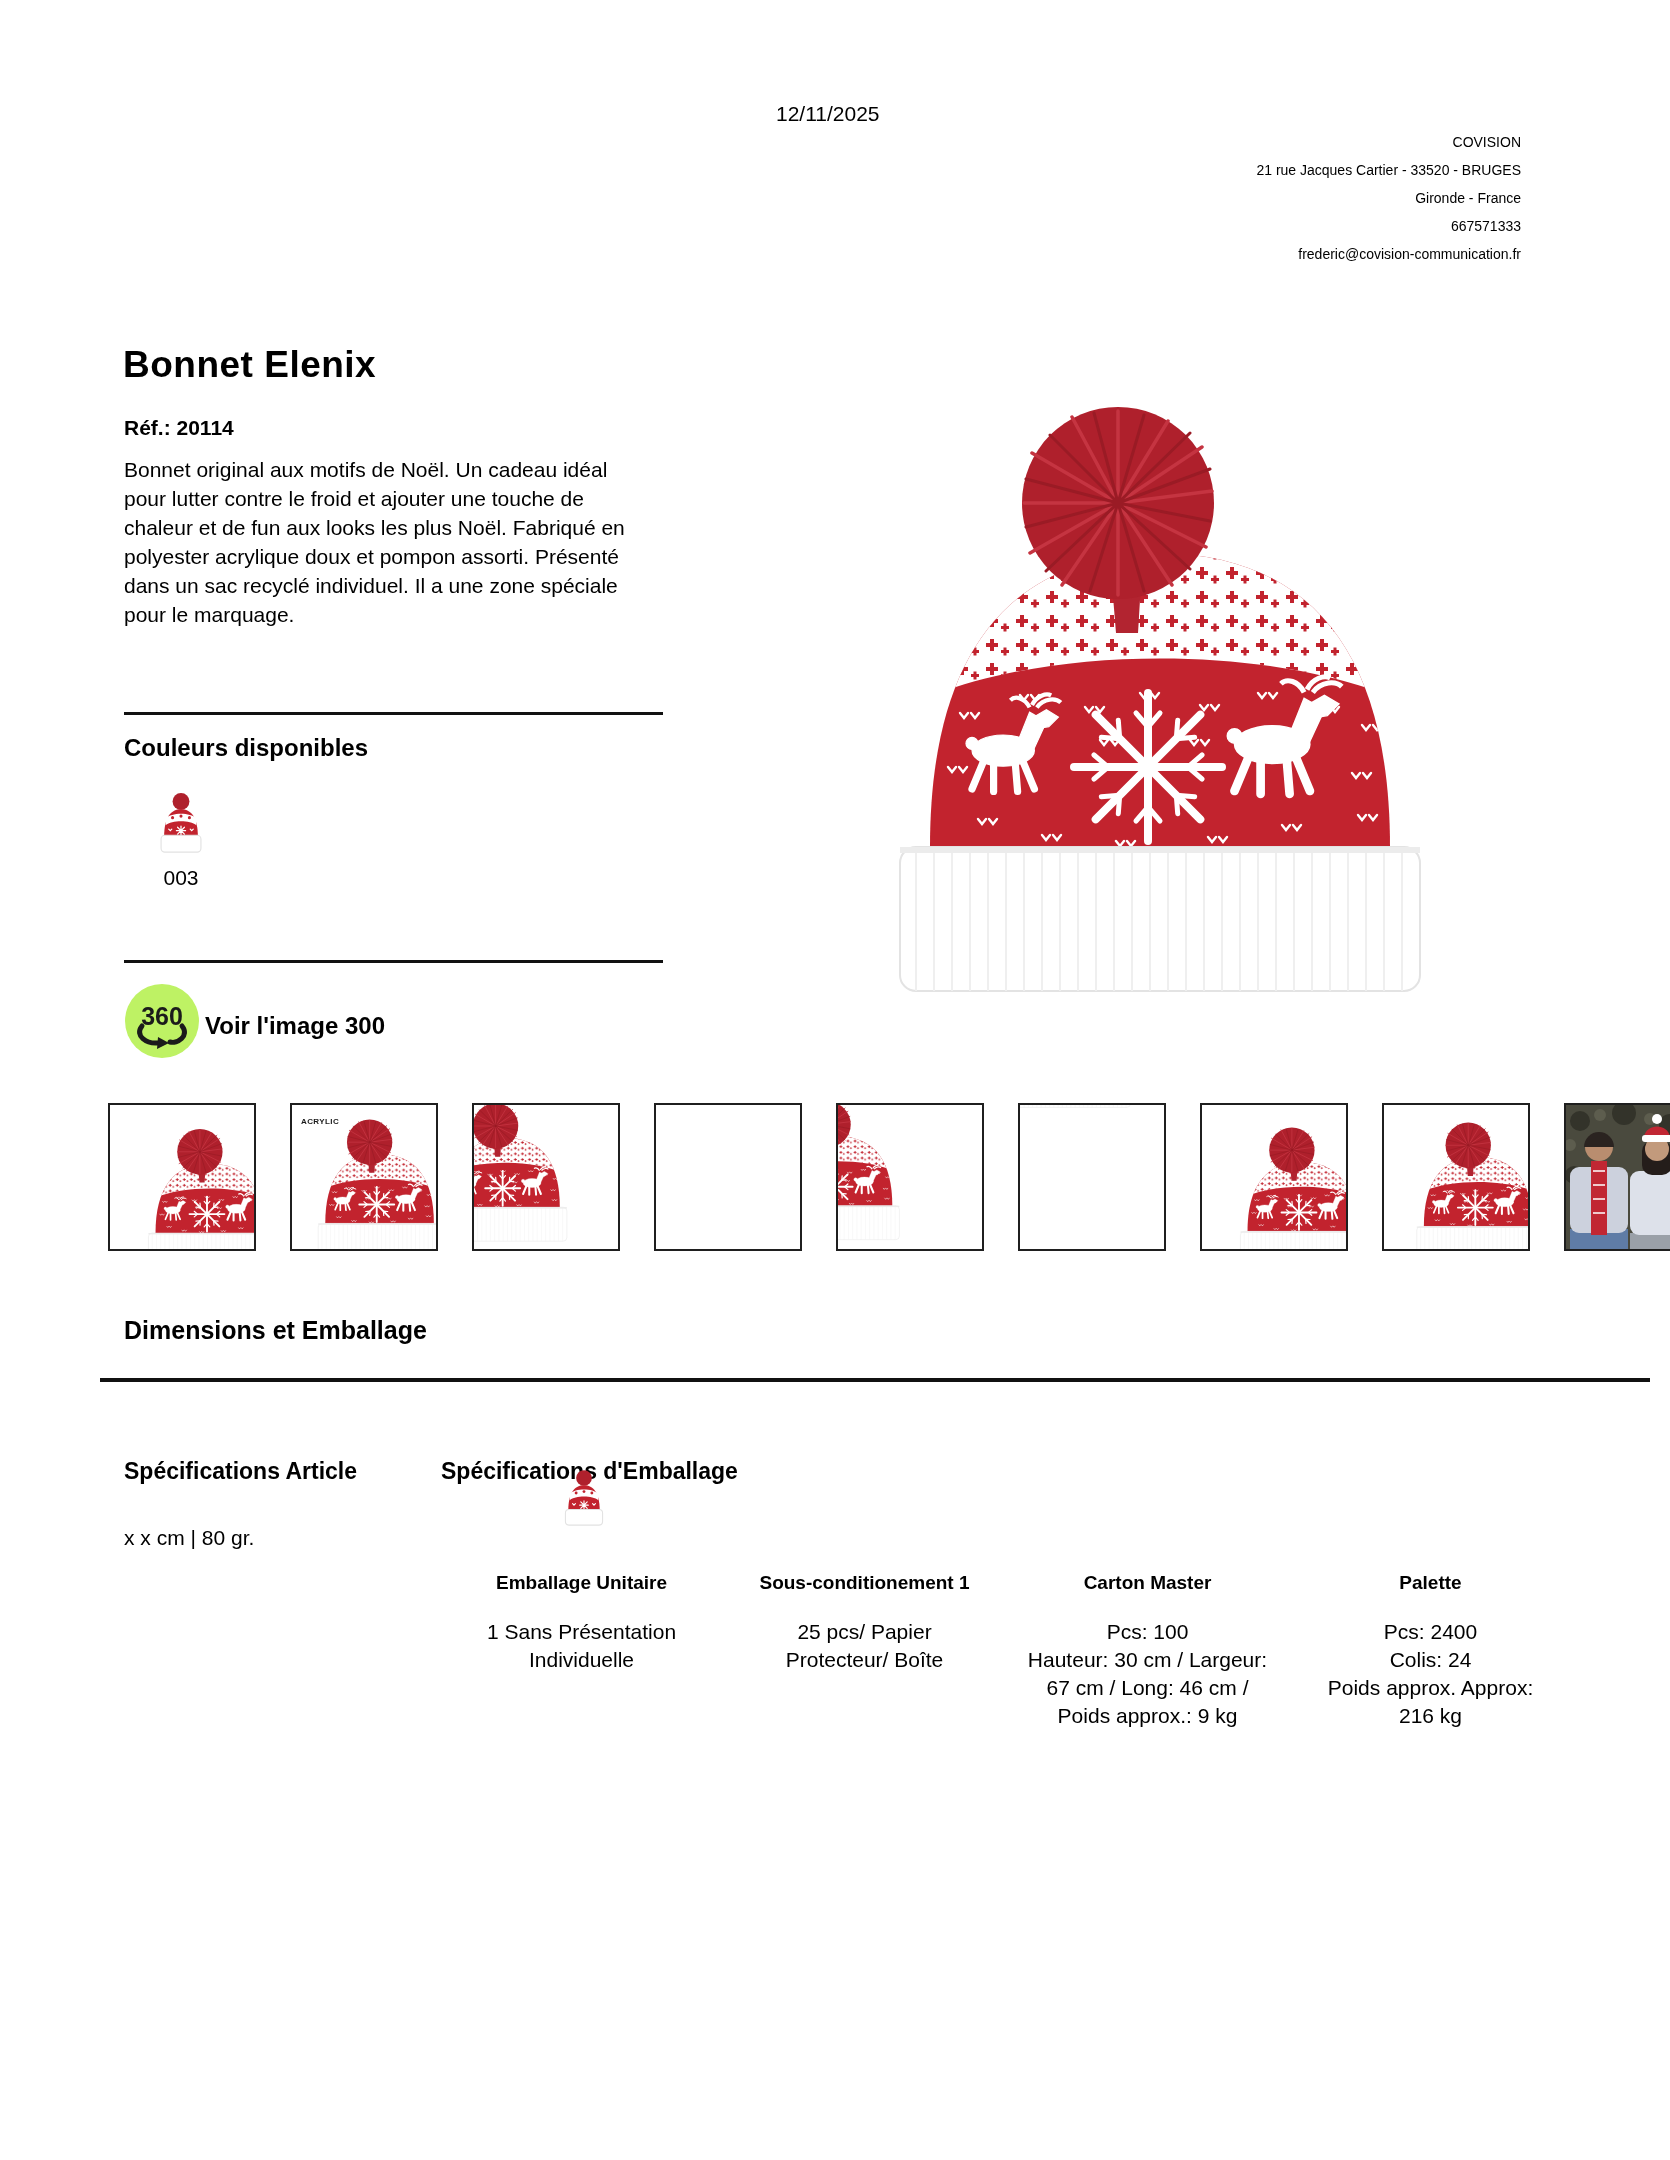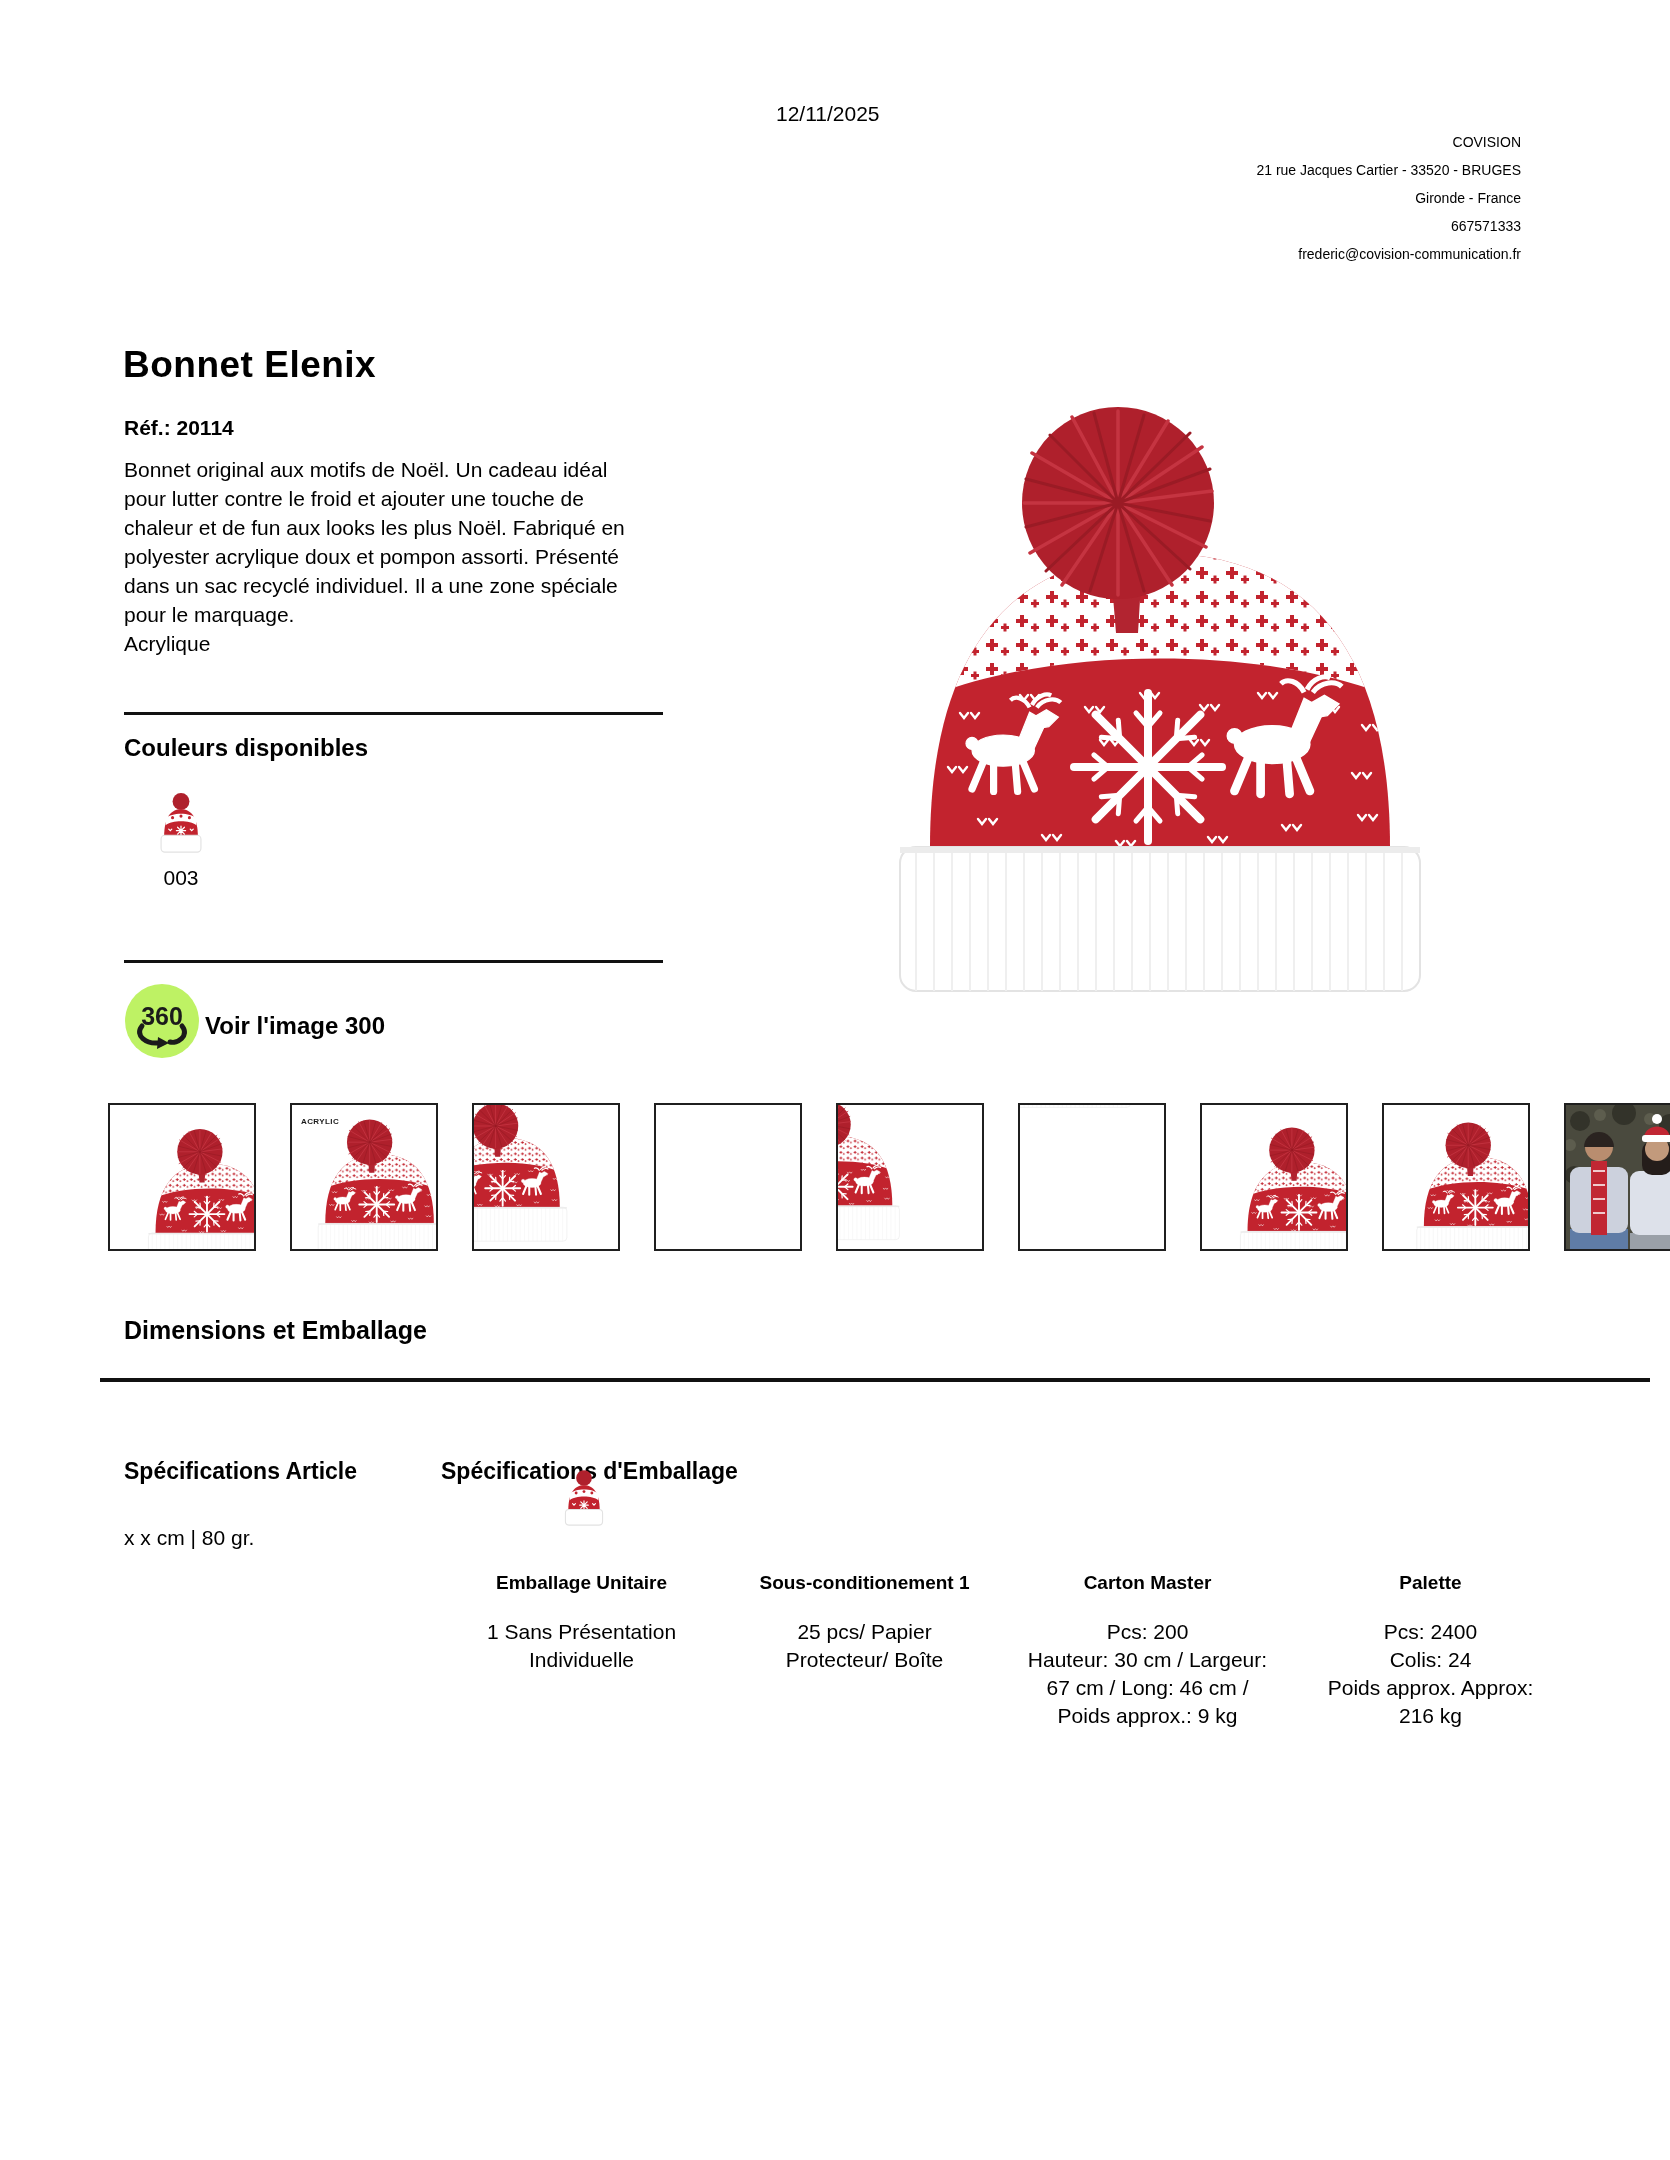--- a/index.html
+++ b/index.html
@@ -226,21 +226,20 @@
     <div>21 rue Jacques Cartier - 33520 - BRUGES</div>
     <div>Gironde - France</div>
     <div>667571333</div>
     <div>frederic@covision-communication.fr</div>
   </div>
 
   <div class="abs title">Bonnet Elenix</div>
   <div class="abs ref">Réf.: 20114</div>
   <div class="abs desc">
     <span>Bonnet original aux motifs de Noël. Un cadeau idéal pour lutter contre le froid et ajouter une touche de chaleur et de fun aux looks les plus Noël. Fabriqué en polyester acrylique doux et pompon assorti. Présenté dans un sac recyclé individuel. Il a une zone spéciale pour le marquage.</span>
-    <span class="material">Acrylique</span>
   </div>
 
   <div class="abs hero">
     <svg viewBox="0 0 540 610" width="540" height="610">
         <use href="#sym-hat"></use>
       </svg>
   </div>
 
   <div class="abs rule-small rule1"></div>
 
@@ -339,21 +338,21 @@
     <div class="pack-col">
       <h4>Sous-conditionement 1</h4>
       <div class="pack-lines">
         <div>25 pcs/ Papier</div>
         <div>Protecteur/ Boîte</div>
       </div>
     </div>
     <div class="pack-col">
       <h4>Carton Master</h4>
       <div class="pack-lines">
-        <div>Pcs: 200</div>
+        <div>Pcs: 100</div>
         <div>Hauteur: 30 cm / Largeur:</div>
         <div>67 cm / Long: 46 cm /</div>
         <div>Poids approx.: 9 kg</div>
       </div>
     </div>
     <div class="pack-col">
       <h4>Palette</h4>
       <div class="pack-lines">
         <div>Pcs: 2400</div>
         <div>Colis: 24</div>

